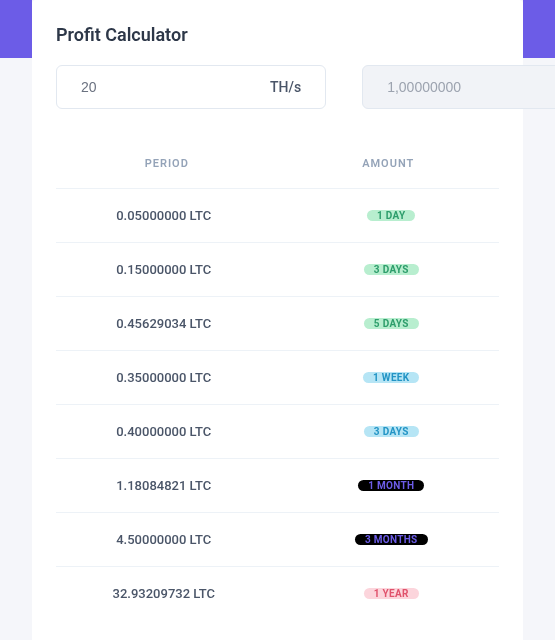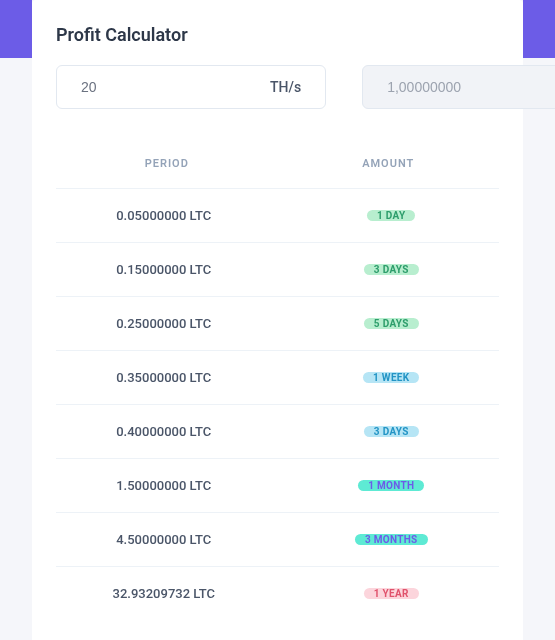--- a/index.html
+++ b/index.html
@@ -125,21 +125,21 @@
     }
     .badge-green {
       background: #b8eecf;
       color: #2d9d6b;
     }
     .badge-blue {
       background: #b6e5f5;
       color: #2394c5;
     }
     .badge-purple {
-      background: #5eead4;
+      background: #000000;
       color: #6c5ce7;
     }
     .badge-red {
       background: #fcd5dc;
       color: #e0526c;
     }
   </style>
 </head>
 <body>
 
@@ -173,39 +173,39 @@
               <span class="badge badge-green">1 DAY</span>
             </div>
           </div>
           <div class="table-row">
             <div class="amount-cell">0.15000000 LTC</div>
             <div class="period-cell">
               <span class="badge badge-green">3 DAYS</span>
             </div>
           </div>
           <div class="table-row">
-            <div class="amount-cell">0.25000000 LTC</div>
+            <div class="amount-cell">0.45629034 LTC</div>
             <div class="period-cell">
               <span class="badge badge-green">5 DAYS</span>
             </div>
           </div>
           <div class="table-row">
             <div class="amount-cell">0.35000000 LTC</div>
             <div class="period-cell">
               <span class="badge badge-blue">1 WEEK</span>
             </div>
           </div>
           <div class="table-row">
             <div class="amount-cell">0.40000000 LTC</div>
             <div class="period-cell">
               <span class="badge badge-blue">3 DAYS</span>
             </div>
           </div>
           <div class="table-row">
-            <div class="amount-cell">1.50000000 LTC</div>
+            <div class="amount-cell">1.18084821 LTC</div>
             <div class="period-cell">
               <span class="badge badge-purple">1 MONTH</span>
             </div>
           </div>
           <div class="table-row">
             <div class="amount-cell">4.50000000 LTC</div>
             <div class="period-cell">
               <span class="badge badge-purple">3 MONTHS</span>
             </div>
           </div>

